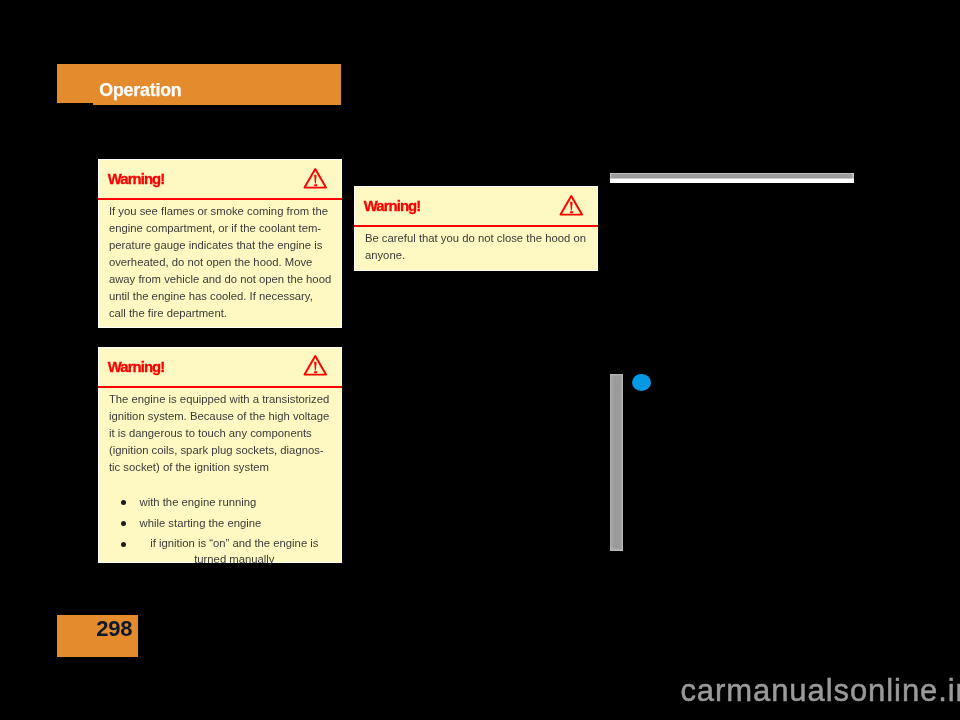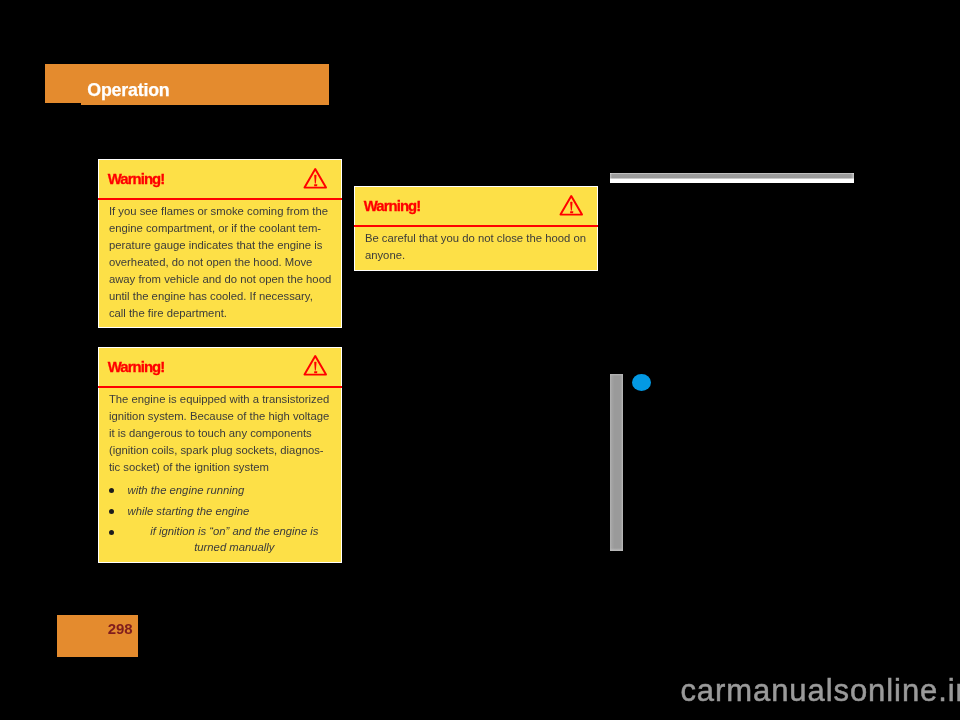--- a/index.html
+++ b/index.html
@@ -2,46 +2,46 @@
 <html><head>
 <meta charset="utf-8">
 <title>Operation</title>
 <style>
   html,body{margin:0;padding:0;}
   body{width:960px;height:720px;background:#000;overflow:hidden;
        font-family:"Liberation Sans",sans-serif;-webkit-font-smoothing:antialiased;}
   .page{position:relative;width:960px;height:720px;transform:translateZ(0);}
 
   
-  .sect-header{position:absolute;left:45px;top:64px;width:284px;height:41px;}
+  .sect-header{position:absolute;left:57px;top:64px;width:284px;height:41px;}
   .sect-header .bar-main{position:absolute;left:35.7px;top:0;width:248.3px;height:40.8px;background:var(--orange);}
   .sect-header .bar-step{position:absolute;left:0;top:0;width:36px;height:39px;background:var(--orange);}
   .sect-header .sect-title{position:absolute;left:42.3px;top:16.3px;font-size:17.8px;font-weight:bold;
       color:#fff;letter-spacing:-0.2px;line-height:20px;-webkit-text-stroke:0.25px #fff;}
 
   
-  .warnbox{position:absolute;background:#fde047;box-sizing:border-box;
+  .warnbox{position:absolute;background:#fef9c3;box-sizing:border-box;
      box-shadow:inset 0 0 0 1px #ffffff;}
   .warnbox .wb-head{position:relative;height:39px;border-bottom:2.4px solid var(--red);}
   .warnbox .wb-title{position:absolute;left:9.8px;top:12.4px;color:var(--red);font-size:14.9px;
        font-weight:bold;line-height:16px;letter-spacing:-0.92px;-webkit-text-stroke:0.3px #ff0000;}
   .warnbox .wb-icon{position:absolute;right:14.4px;top:7.6px;width:25px;height:22px;line-height:0;}
   .warnbox .wb-body{padding:3.0px 1px 9px 11px;color:#3b3b3b;font-size:11.3px;line-height:17px;}
   .warnbox p{margin:0;}
   .ln{display:block;white-space:pre;}
   .lh16{display:block;line-height:16.1px;position:relative;top:-1.6px;}
   .gap{height:7px;}
-  .warnbox ul{list-style:none;margin:0;padding:0;font-style:italic;}
+  .warnbox ul{list-style:none;margin:12px;padding:0;}
   .warnbox li{position:relative;padding-left:18.6px;height:21px;line-height:15.6px;}
   .warnbox li .bul{position:absolute;left:0.0px;top:5.6px;width:5.0px;height:5.0px;border-radius:50%;background:#1c1c1c;font-size:0;}
   .warnbox li.two{height:33px;line-height:15.6px;text-align:center;}
 
   
   .pagenum{position:absolute;left:56.8px;top:614.8px;width:81.4px;height:42.1px;background:var(--orange);}
-  .pagenum span{position:absolute;right:5.9px;top:3.4px;color:#7f1d1d;font-size:15px;font-weight:bold;letter-spacing:-0.2px;line-height:22px;}
+  .pagenum span{position:absolute;right:5.9px;top:3.4px;color:#0f172a;font-size:22px;font-weight:bold;letter-spacing:-0.2px;line-height:22px;}
 
   
   .bar-h{position:absolute;left:609.8px;top:172.9px;width:244.4px;height:9.9px;
      background:linear-gradient(to bottom,#dcdcdc 0%,#b4b4b4 7%,#9d9d9d 12%,#9a9a9a 46%,#a6a6a6 50%,#ffffff 63%,#ffffff 100%);}
   .bar-h .hcap-r{position:absolute;right:0;top:0;bottom:0;width:3px;
      background:linear-gradient(to left,rgba(255,255,255,0.45),rgba(255,255,255,0));}
   .bar-h .hcap-l{position:absolute;left:0;top:0;bottom:0;width:2.5px;
      background:linear-gradient(to right,rgba(255,255,255,0.40),rgba(255,255,255,0));}
   .bar-v{position:absolute;left:609.9px;top:373.75px;width:13.1px;height:177.15px;
      background:linear-gradient(to right,#b4b4b4 0%,#a2a2a2 14%,#9a9a9a 35%,#9a9a9a 78%,#a8a8a8 92%,#c0c0c0 100%);}

